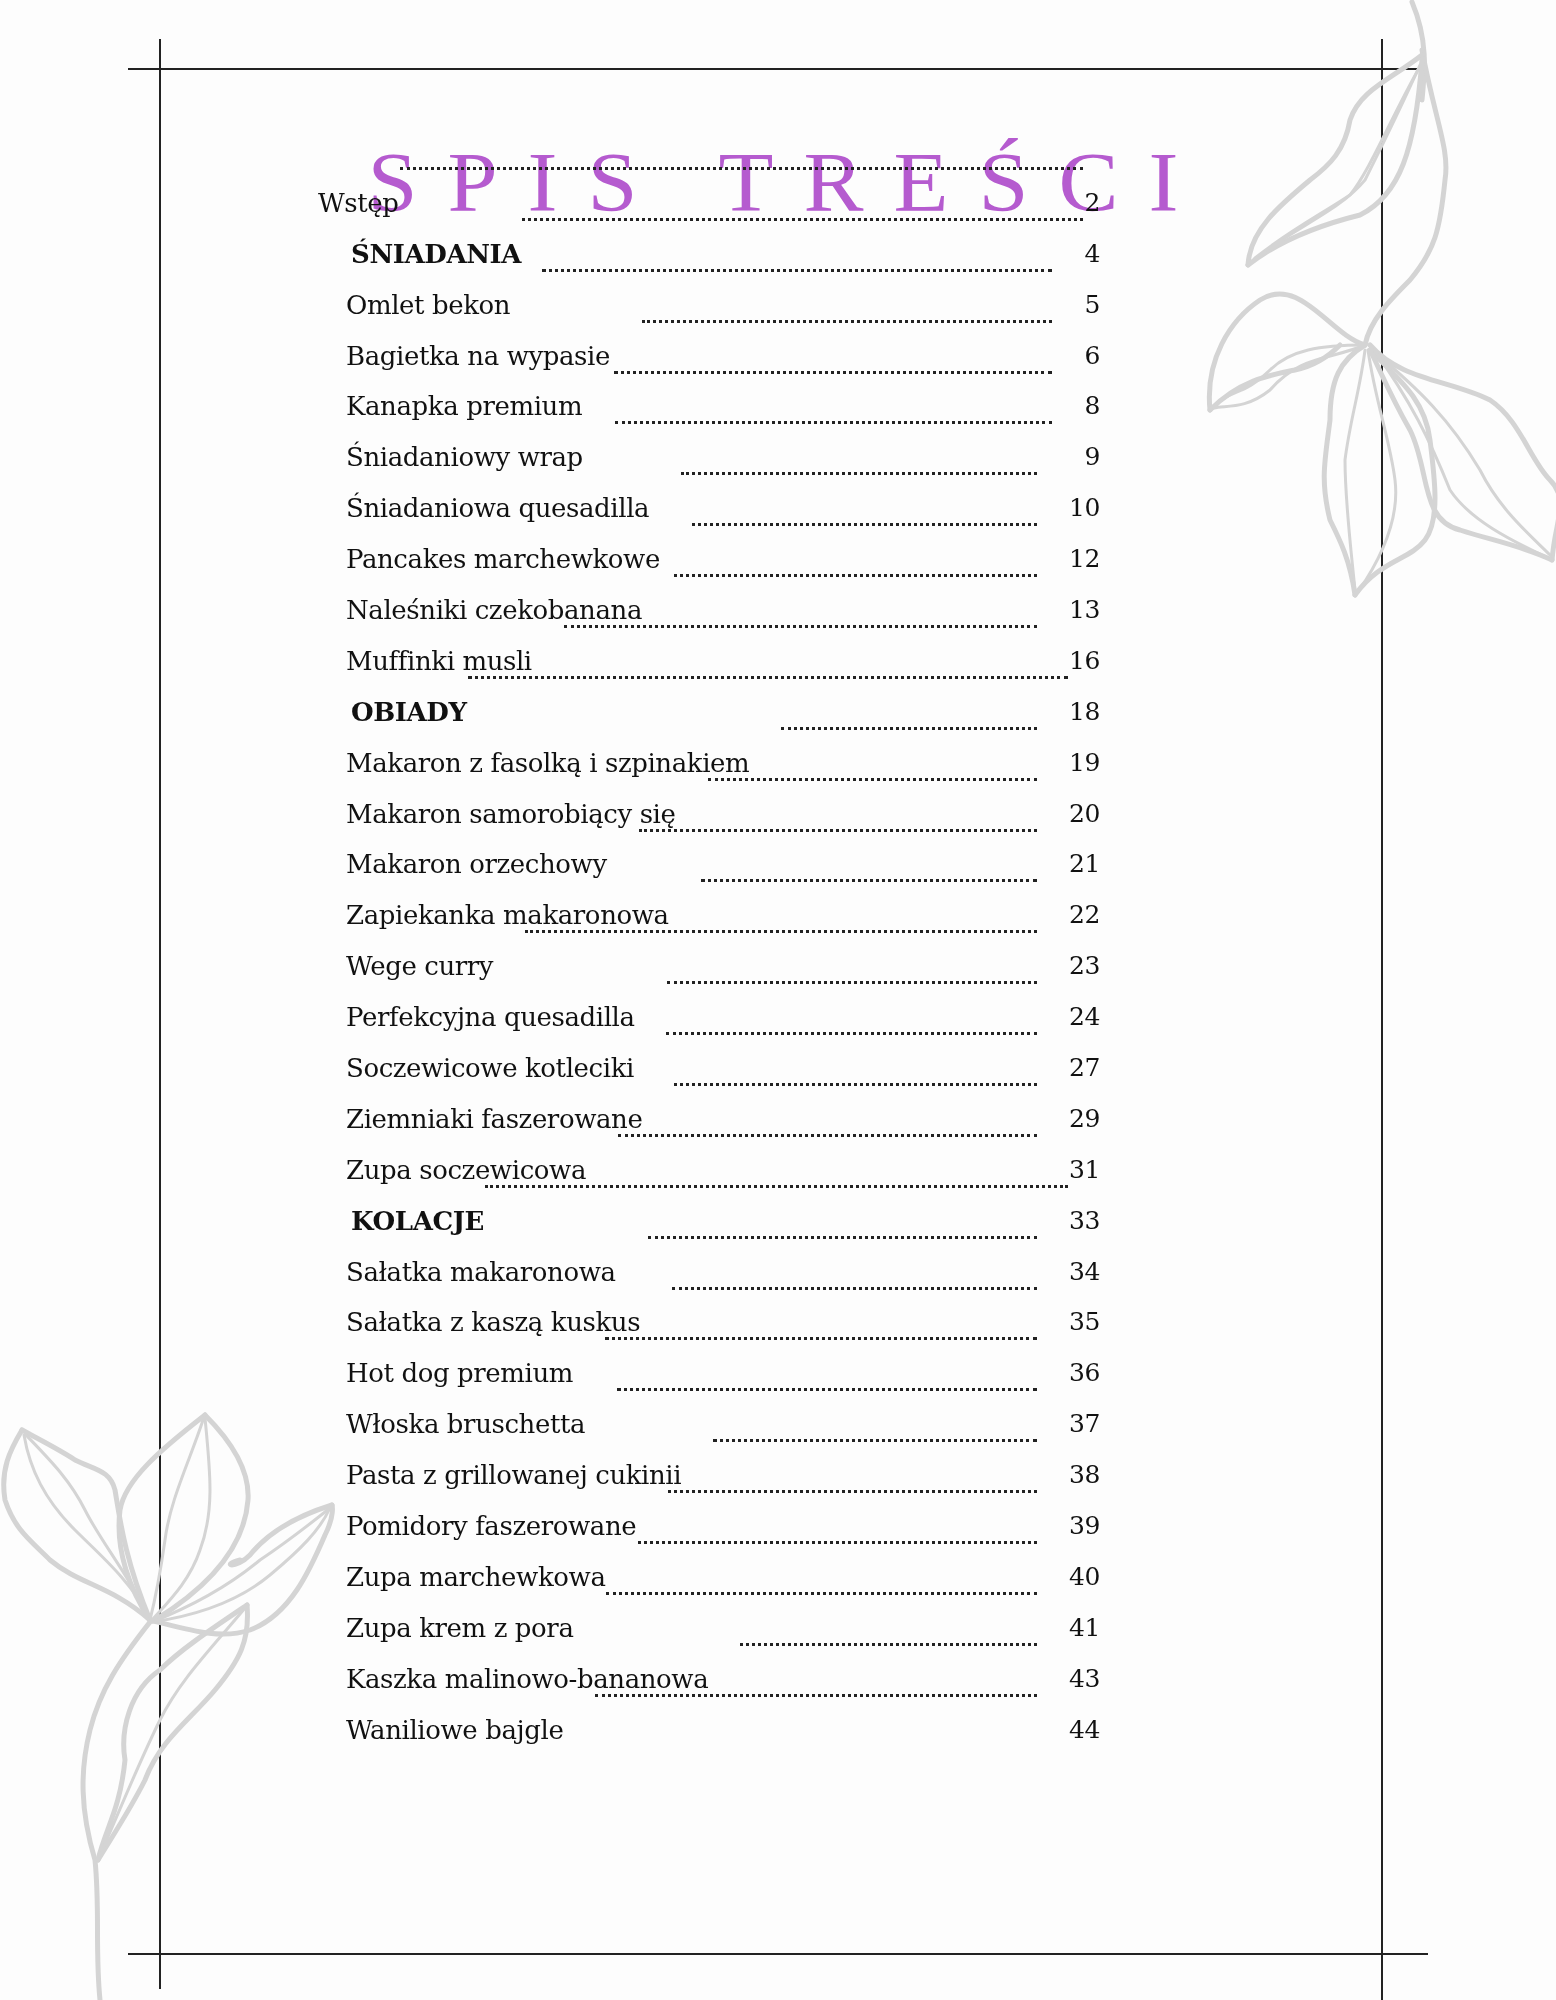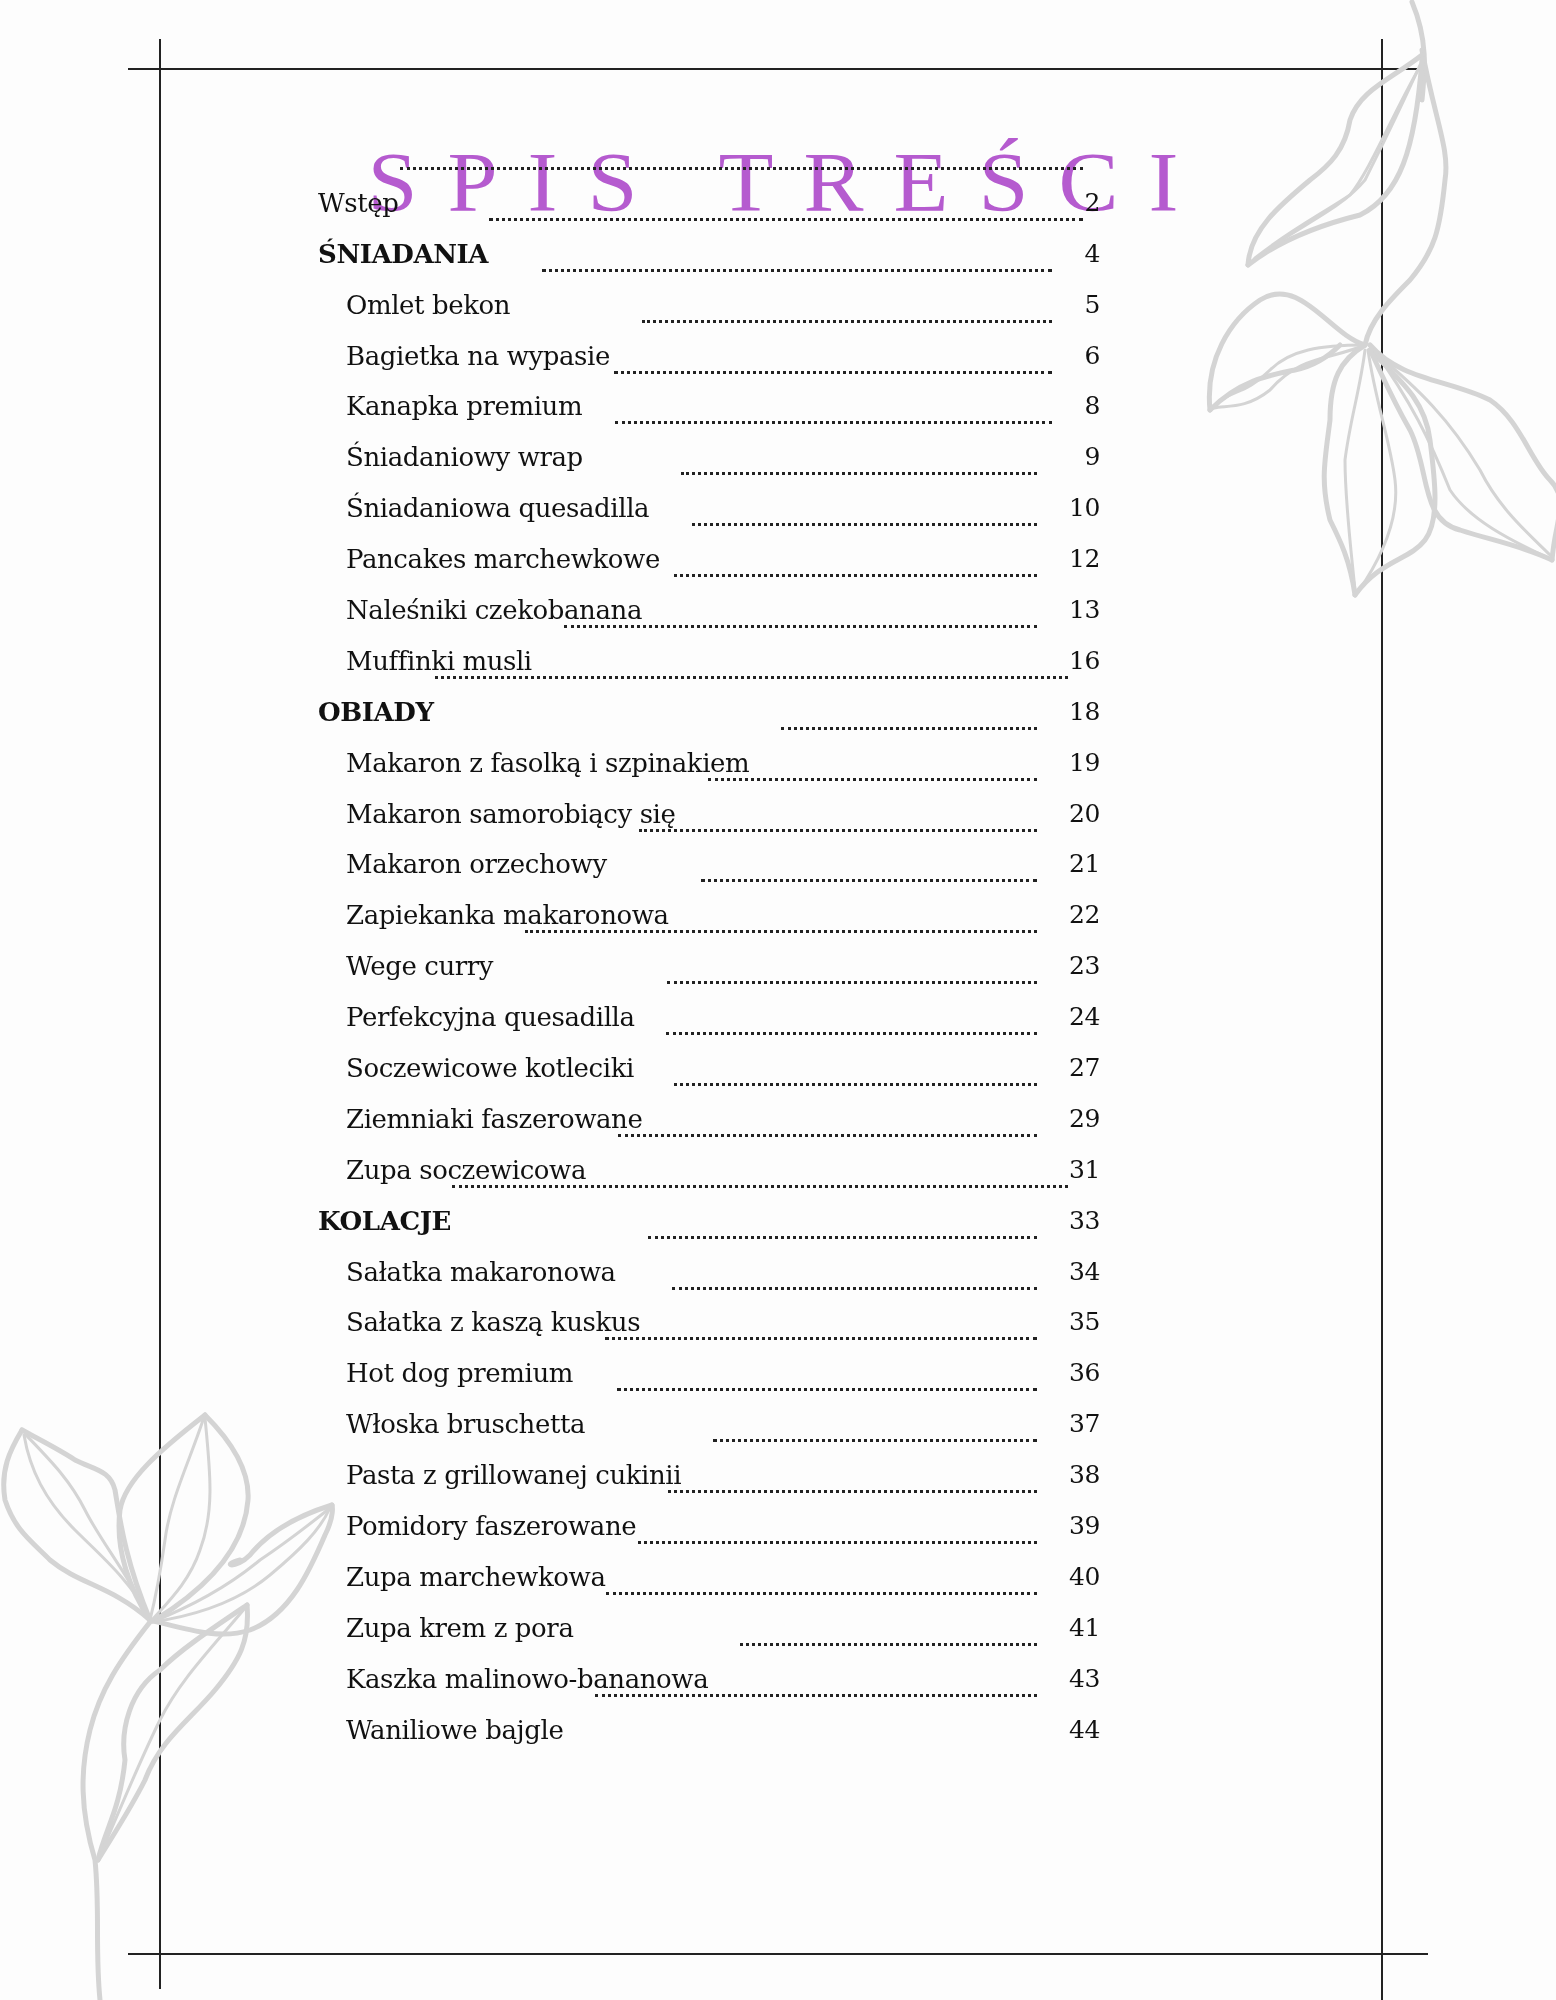--- a/index.html
+++ b/index.html
@@ -35,21 +35,21 @@
 
     #toc { position: absolute; left: 318px; top: 172px; width: 782px; }
     .toc-row {
       display: flex; align-items: flex-end;
       height: 50.9px; line-height: 40px;
       font-size: 26px;
       font-family: "DejaVu Serif", serif;
       letter-spacing: -0.4px;
     }
     .toc-row.level-2 { padding-left: 28px; gap: 31px; }
-    .toc-row.section .toc-label { font-weight: bold; }
+    .toc-row.section .toc-label { font-weight: bold; margin-left: 33px; }
     .toc-label { white-space: nowrap; }
     .toc-leader {
       flex: 1 1 auto; margin: 0 1px;
       border-bottom: 3px dotted #222;
       transform: translateY(-5px);
       height: 0; align-self: baseline;
     }
     .toc-page { white-space: nowrap; text-align: right; font-size: 25px; }
   </style>
 </head>

